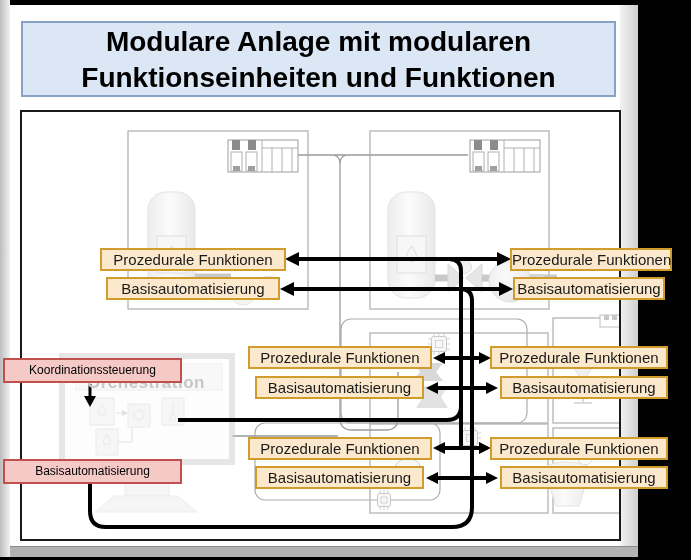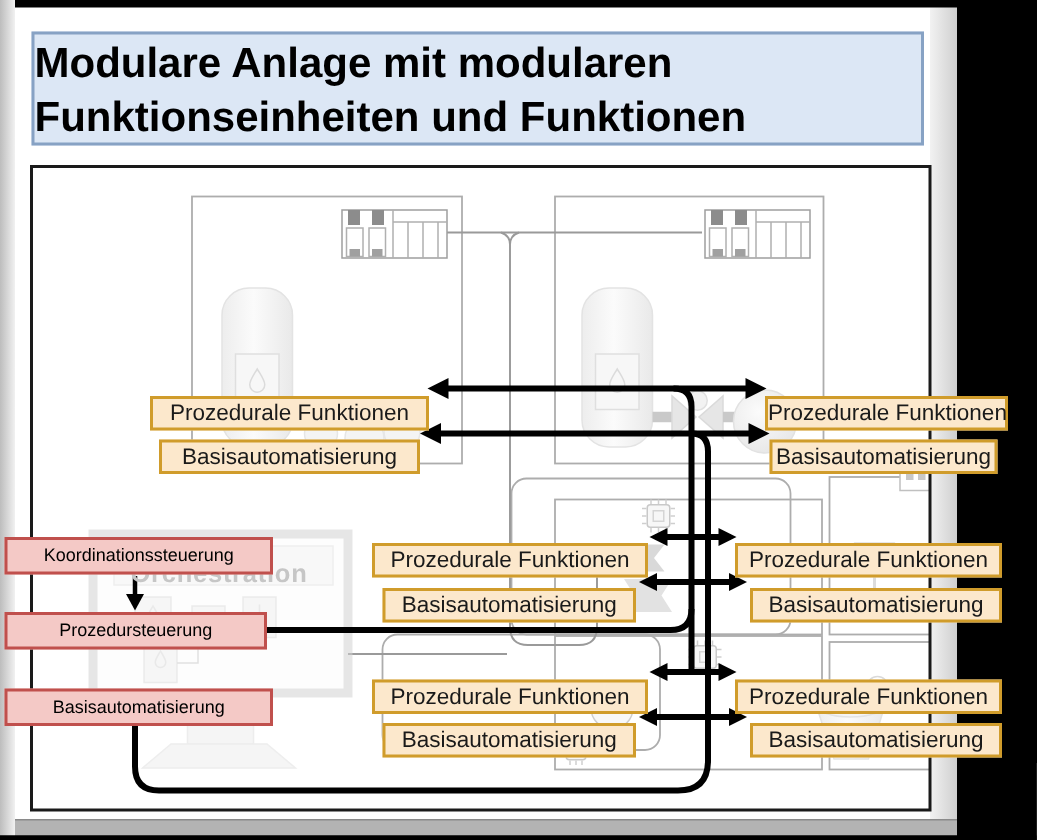--- a/index.html
+++ b/index.html
@@ -10,27 +10,27 @@
   .strip-left{position:absolute;left:0;top:0;width:10px;height:557px;z-index:3;
     background:linear-gradient(90deg,#bdbdbd,#f1f1f1);}
   .strip-right{position:absolute;left:620px;top:5px;width:18px;height:541px;z-index:3;
     background:linear-gradient(90deg,#f2f2f2,#cfcfcf);}
   .strip-bottom{position:absolute;left:10px;top:546px;width:628px;height:11px;z-index:3;
     background:#b3b3b3;border-top:1px solid #8a8a8a;box-sizing:border-box;}
   .black-right{position:absolute;left:638px;top:0;width:53px;height:560px;background:#000;z-index:3;}
   .black-bottom{position:absolute;left:0;top:557px;width:691px;height:3px;background:#000;z-index:3;}
   .frame{position:absolute;left:20px;top:110px;width:597px;height:427px;border:2px solid #1a1a1a;z-index:4;}
   .title-box{position:absolute;left:21px;top:21px;width:595px;height:76px;background:#dce7f5;
-    border:2px solid #87a2c4;box-sizing:border-box;z-index:4;text-align:left;
+    border:2px solid #87a2c4;box-sizing:border-box;z-index:4;text-align:center;
     font-weight:bold;font-size:28px;line-height:36px;color:#000;padding-top:1px;}
   .orch-text{position:absolute;left:66px;top:373px;width:160px;z-index:5;text-align:center;
     font-size:17px;font-weight:bold;color:#c6c6c6;letter-spacing:.5px;}
   .flabel{position:absolute;background:#fce8cc;border:2px solid #d09c2b;box-sizing:border-box;
     height:23px;line-height:19px;font-size:15px;color:#1a1a1a;text-align:center;
-    white-space:nowrap;z-index:6;margin-top:16px;}
+    white-space:nowrap;z-index:6;}
   .plabel{position:absolute;background:#f4c9c6;border:2px solid #c0504d;box-sizing:border-box;
     height:25px;line-height:21px;font-size:12px;color:#000;text-align:center;
     white-space:nowrap;z-index:6;}
 </style>
 </head>
 <body>
 
 <div id="stage">
 
   <div class="page"></div>
@@ -219,16 +219,15 @@
   <div class="flabel" style="left:248px;top:346px;width:184px;">Prozedurale Funktionen</div>
   <div class="flabel" style="left:255px;top:376px;width:169px;">Basisautomatisierung</div>
   <div class="flabel" style="left:490px;top:346px;width:178px;">Prozedurale Funktionen</div>
   <div class="flabel" style="left:500px;top:376px;width:168px;">Basisautomatisierung</div>
   <div class="flabel" style="left:248px;top:437px;width:184px;">Prozedurale Funktionen</div>
   <div class="flabel" style="left:255px;top:466px;width:169px;">Basisautomatisierung</div>
   <div class="flabel" style="left:490px;top:437px;width:178px;">Prozedurale Funktionen</div>
   <div class="flabel" style="left:500px;top:466px;width:168px;">Basisautomatisierung</div>
 
   <div class="plabel" style="left:3px;top:358px;width:179px;">Koordinationssteuerung</div>
-  <div class="plabel" style="left:3px;top:408px;width:175px;">Prozedursteuerung</div>
   <div class="plabel" style="left:3px;top:459px;width:179px;">Basisautomatisierung</div>
 
 </div>
 
 </body></html>

